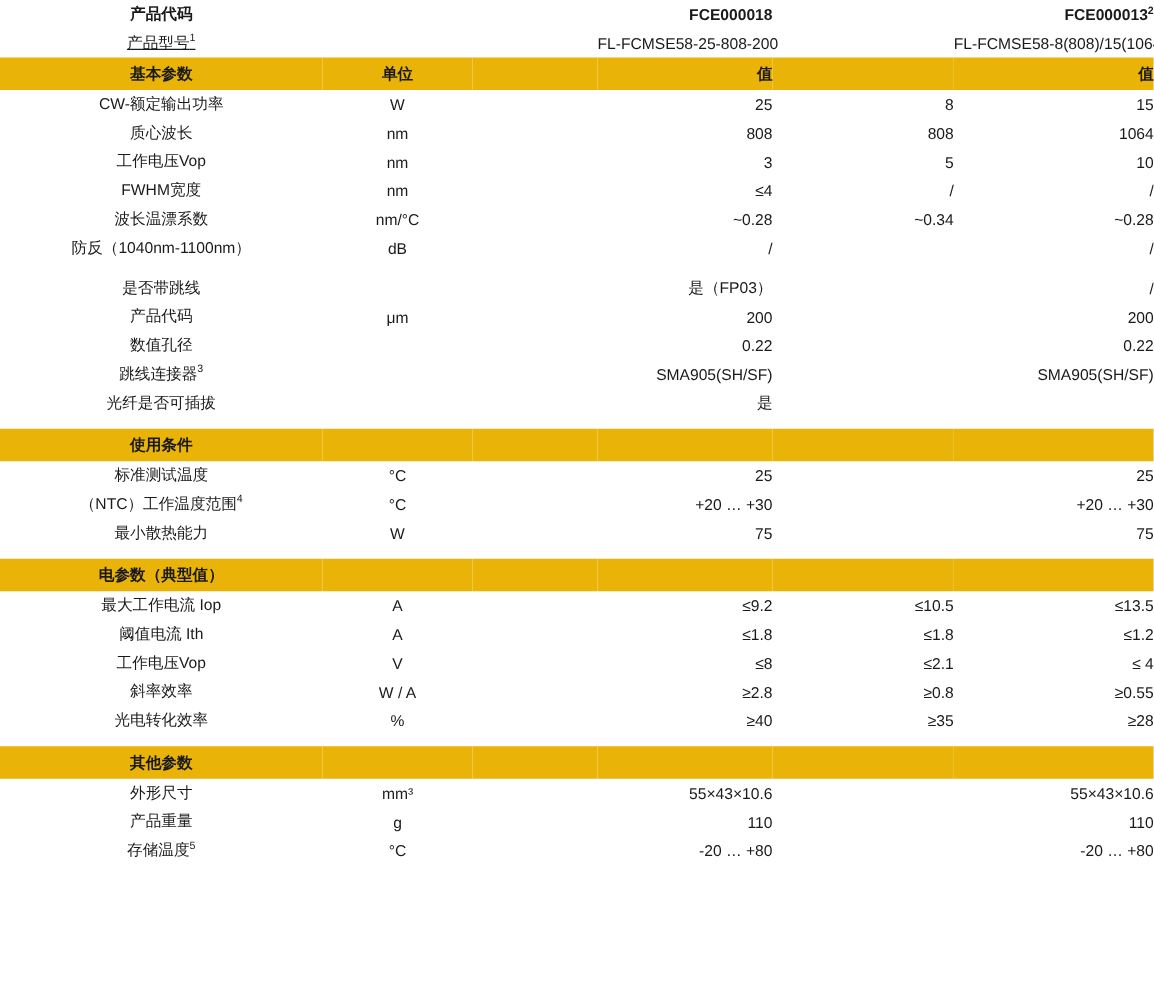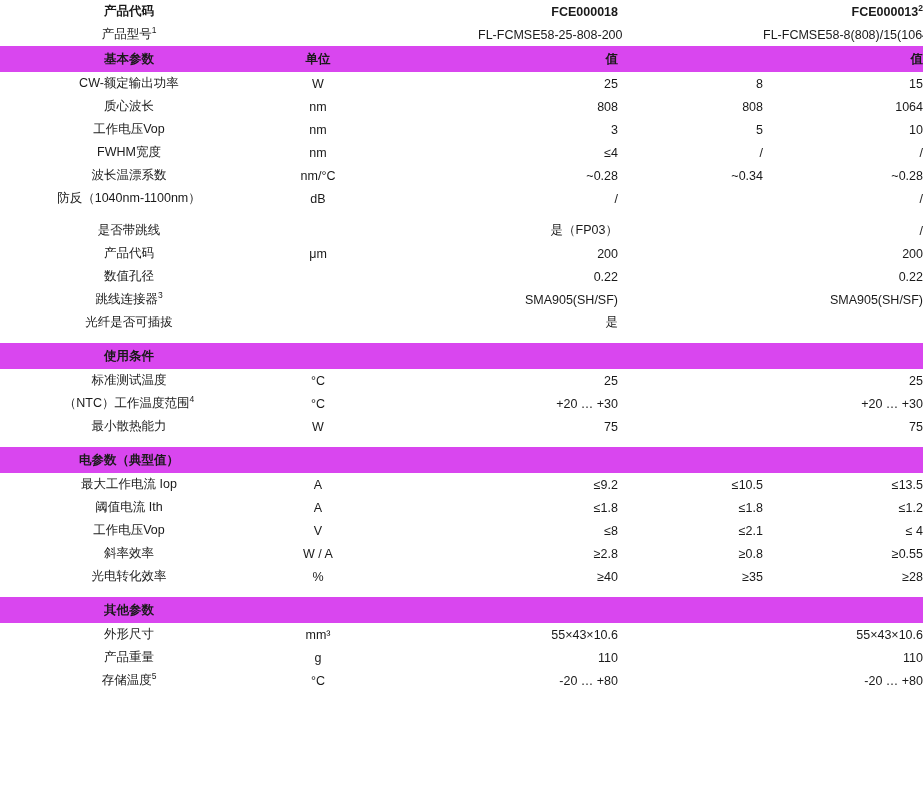--- a/index.html
+++ b/index.html
@@ -55,24 +55,24 @@
   }
 
   
   .prodcode td {
     font-weight: bold;
     padding-top: 4px;
     padding-bottom: 2px;
   }
   .prodcode .lbl { font-weight: bold; }
   .prodmodel td { padding-bottom: 6px; }
-  .prodmodel .lbl { font-weight: normal; }
+  .prodmodel .lbl { font-weight: normal; text-decoration: underline; }
 
   
-  tr.section { background: #d946ef; height: 26px; }
+  tr.section { background: #eab308; height: 26px; }
   tr.section td { height: 26px; font-weight: bold; }
   tr.section .lbl { font-weight: bold; }
   tr.section .unit { font-weight: bold; }
   tr.section .val { font-weight: bold; }
 
   tr.spacer { height: 9px; }
   tr.spacer td { height: 9px; background: #ffffff; }
 
   sup {
     font-size: 8.5px;

